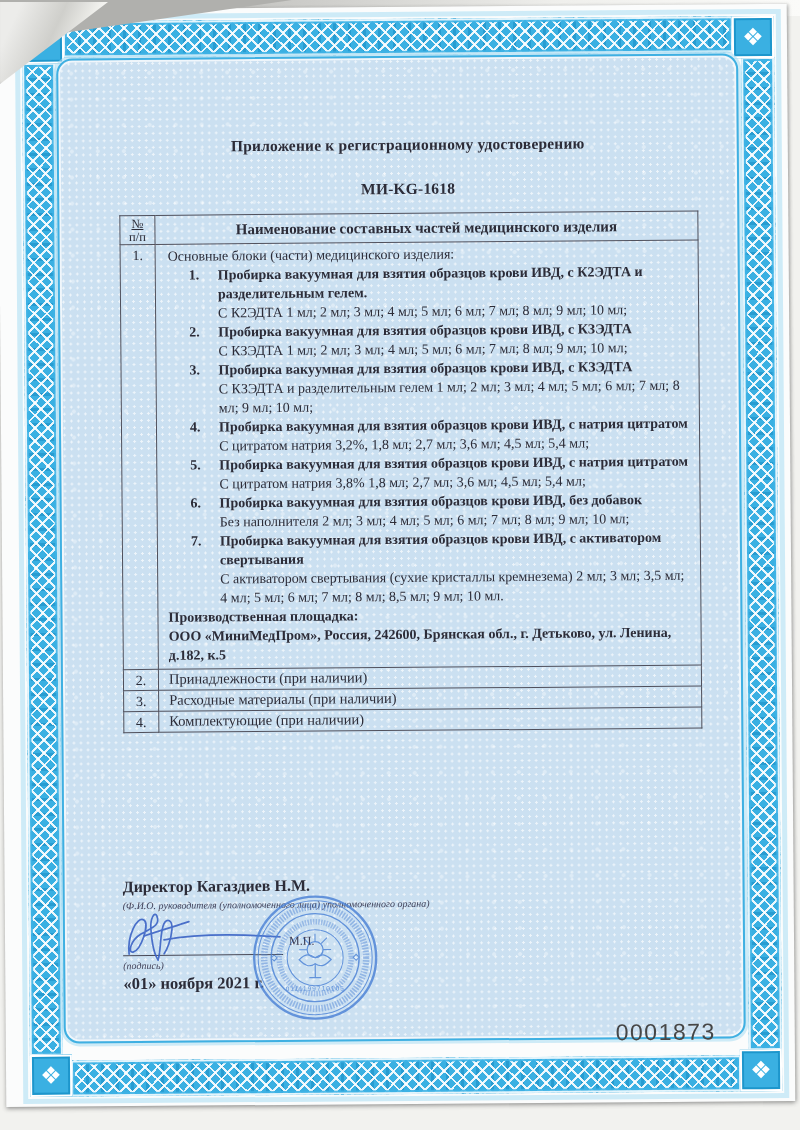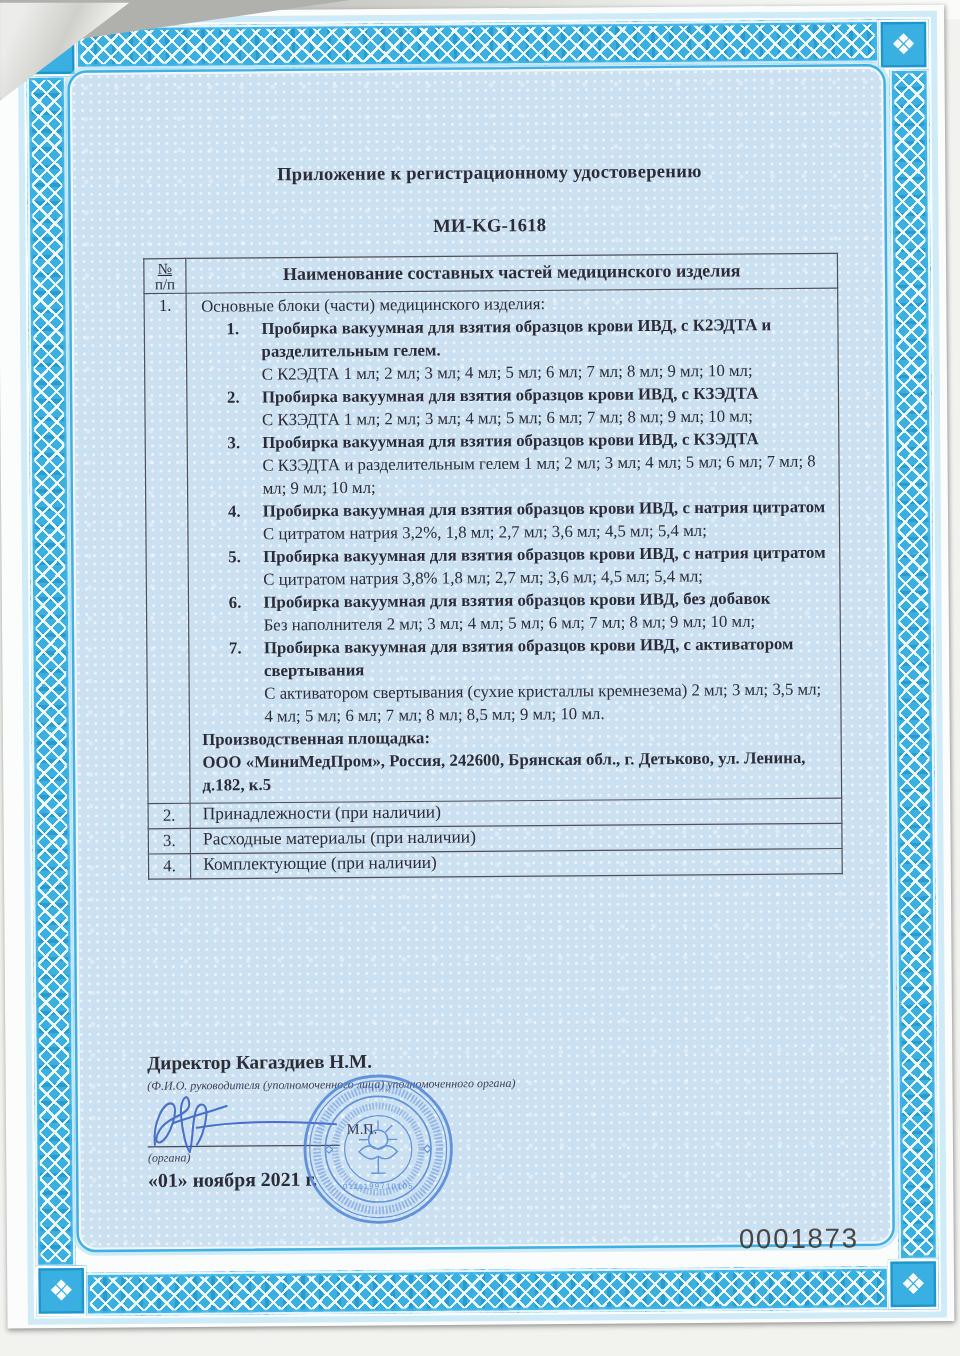--- a/index.html
+++ b/index.html
@@ -223,21 +223,21 @@
       <g fill="none" stroke="#3b63c5" stroke-width="1.7" stroke-linecap="round" opacity="0.9">
         <path d="M12,48 C10,30 20,10 27,14 C33,18 24,44 16,46 C10,47 14,34 24,28 C34,22 44,20 40,10 C38,5 33,12 34,24 C35,38 38,50 41,54"></path>
         <path d="M41,54 C44,44 43,26 47,18 C50,12 56,14 55,24 C54,34 50,44 47,48"></path>
         <path d="M27,30 C45,24 60,20 72,16"></path>
         <path d="M47,34 C70,30 100,29 128,30 C140,30.5 152,31 163,32"></path>
       </g>
     </svg>
 
     <div class="sig-line"></div>
     <div class="mp">М.П.</div>
-    <div class="sig-caption">(органа)</div>
+    <div class="sig-caption">(подпись)</div>
     <div class="date-line">«01» ноября 2021 г.</div>
 
     <svg class="stamp-svg" width="128" height="128" viewBox="0 0 128 128">
       <g fill="none" stroke="#4b82d6">
         <circle cx="64" cy="64" r="61" stroke-width="2.4"></circle>
         <circle cx="64" cy="64" r="57" stroke-width="1"></circle>
         <circle cx="64" cy="64" r="44" stroke-width="1.4"></circle>
         <circle cx="64" cy="64" r="28" stroke-width="1"></circle>
         <circle cx="64" cy="64" r="51" stroke-width="6.5" stroke-dasharray="1.6 1.3" opacity="0.55"></circle>
         <circle cx="64" cy="64" r="36" stroke-width="5.5" stroke-dasharray="1.5 1.2" opacity="0.5"></circle>

